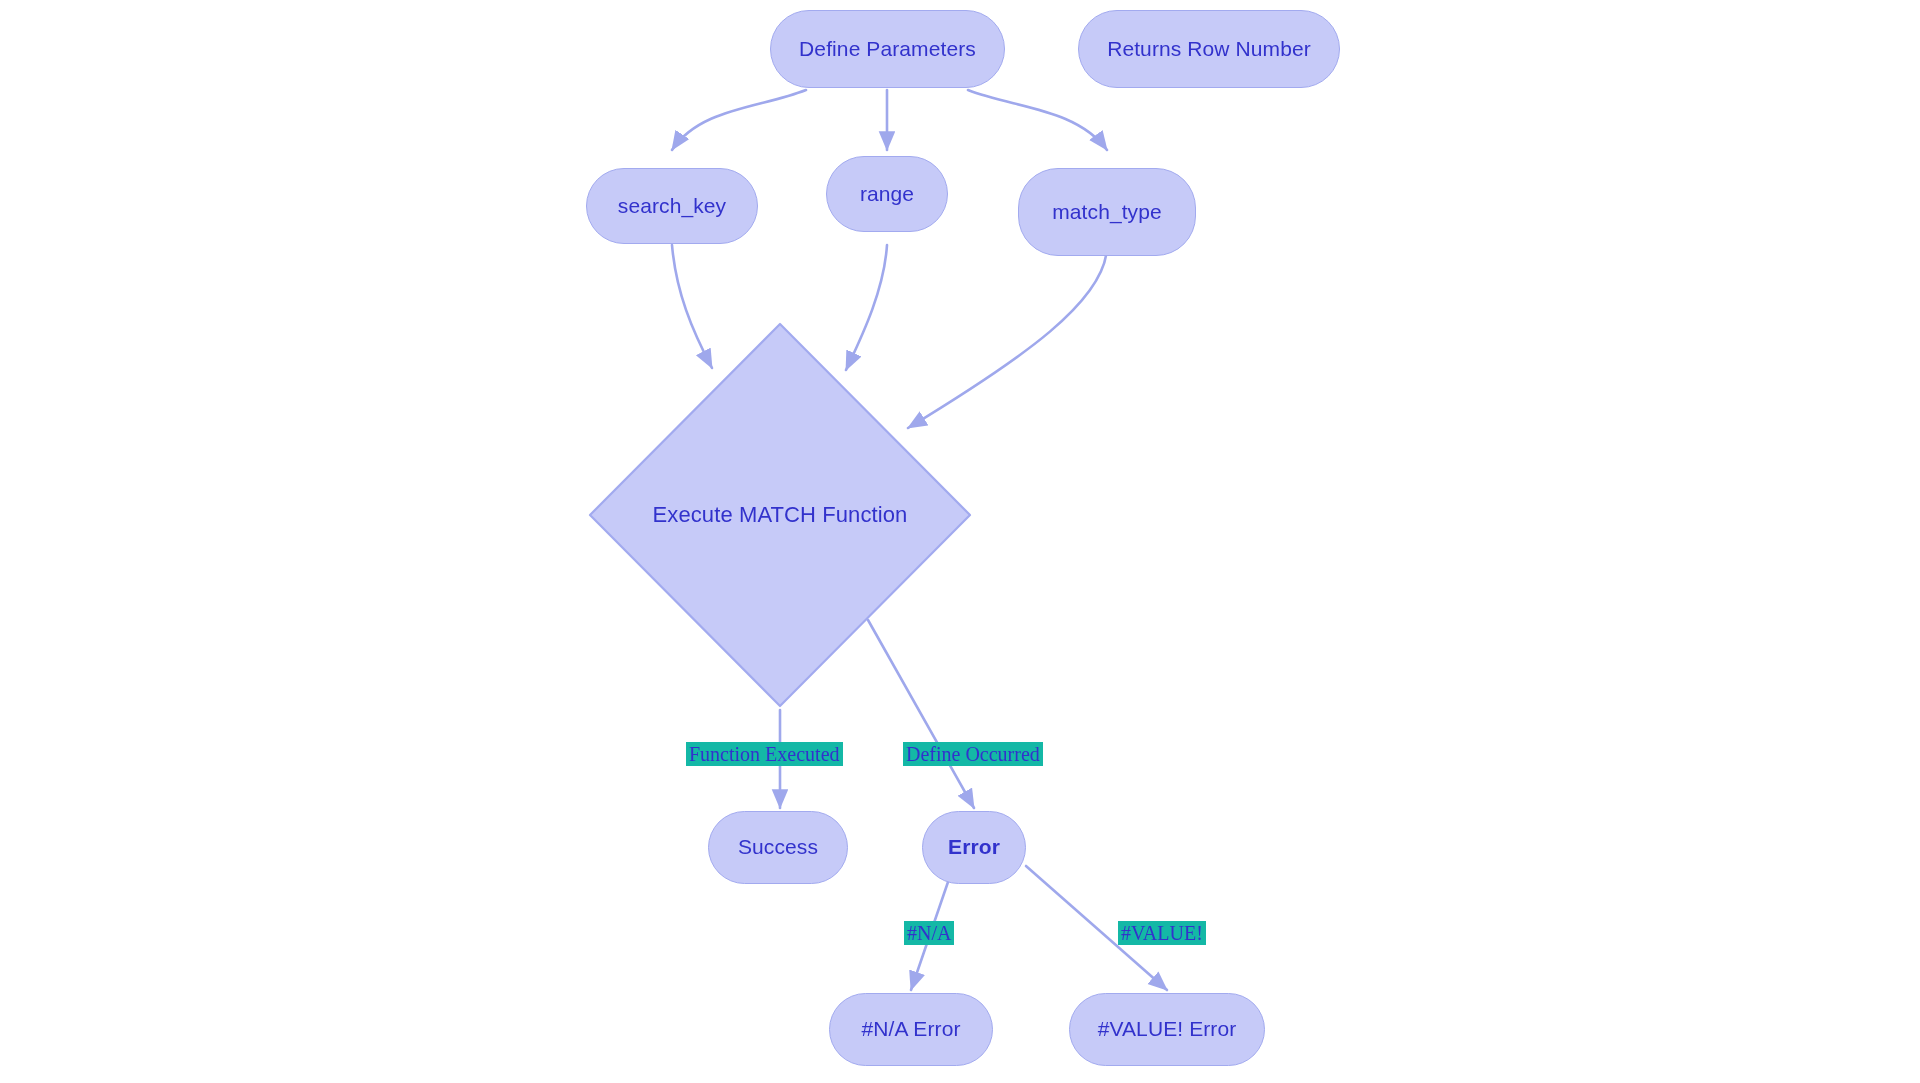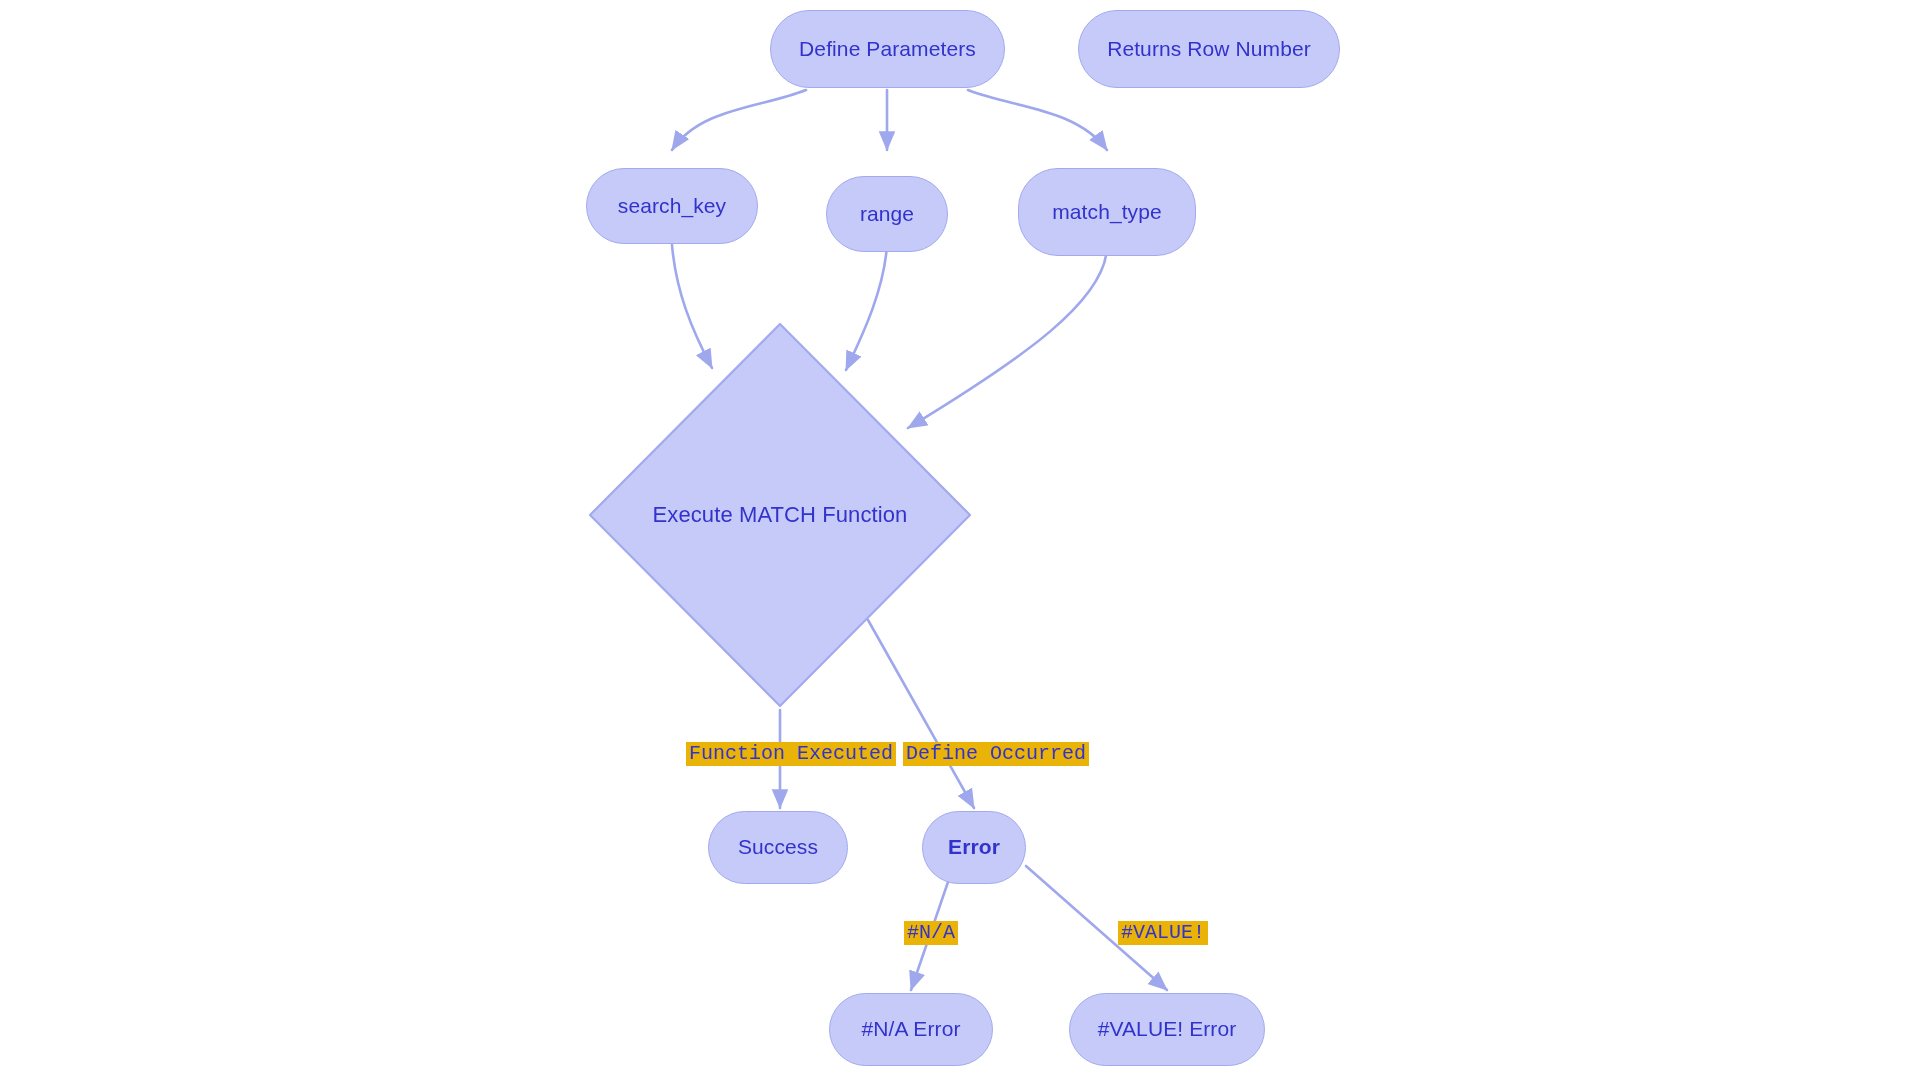--- a/index.html
+++ b/index.html
@@ -61,24 +61,24 @@
   }
   .diamond-label {
     position: relative;
     z-index: 2;
     color: #3232CC;
     font-size: 22px;
   }
   .edge-label {
     position: absolute;
     color: #3232CC;
-    font-family: Liberation Mono, monospace;
+    font-family: Liberation Serif, serif;
     font-size: 20px;
     white-space: nowrap;
-    background: #eab308;
+    background: #14b8a6;
     padding: 0 3px;
     line-height: 1.2;
   }
 </style>
 </head>
 <body>
 
 <div id="canvas">
 
   <svg id="edge-layer" viewBox="0 0 1920 1083" width="1920" height="1083" xmlns="http://www.w3.org/2000/svg">
@@ -117,21 +117,21 @@
   </div>
 
   <div class="node rounded" style="left:1078px; top:10px; width:262px; height:78px;">
     <span>Returns Row Number</span>
   </div>
 
   <div class="node rounded" style="left:586px; top:168px; width:172px; height:76px;">
     <span>search_key</span>
   </div>
 
-  <div class="node rounded" style="left:826px; top:176px; width:122px; height:76px;">
+  <div class="node rounded" style="left:826px; top:156px; width:122px; height:76px;">
     <span>range</span>
   </div>
 
   <div class="node rounded" style="left:1018px; top:168px; width:178px; height:88px;text-align:right;">
     <span>match_type</span>
   </div>
 
   <div class="node diamond" style="left:588px; top:322px; width:384px; height:386px;">
     <svg class="diamond-shape" viewBox="0 0 384 386" preserveAspectRatio="none" xmlns="http://www.w3.org/2000/svg">
       <polygon points="192,2 382,193 192,384 2,193" fill="#C6CAF8" stroke="#A2AAEF" stroke-width="2.2" stroke-linejoin="round"></polygon>

